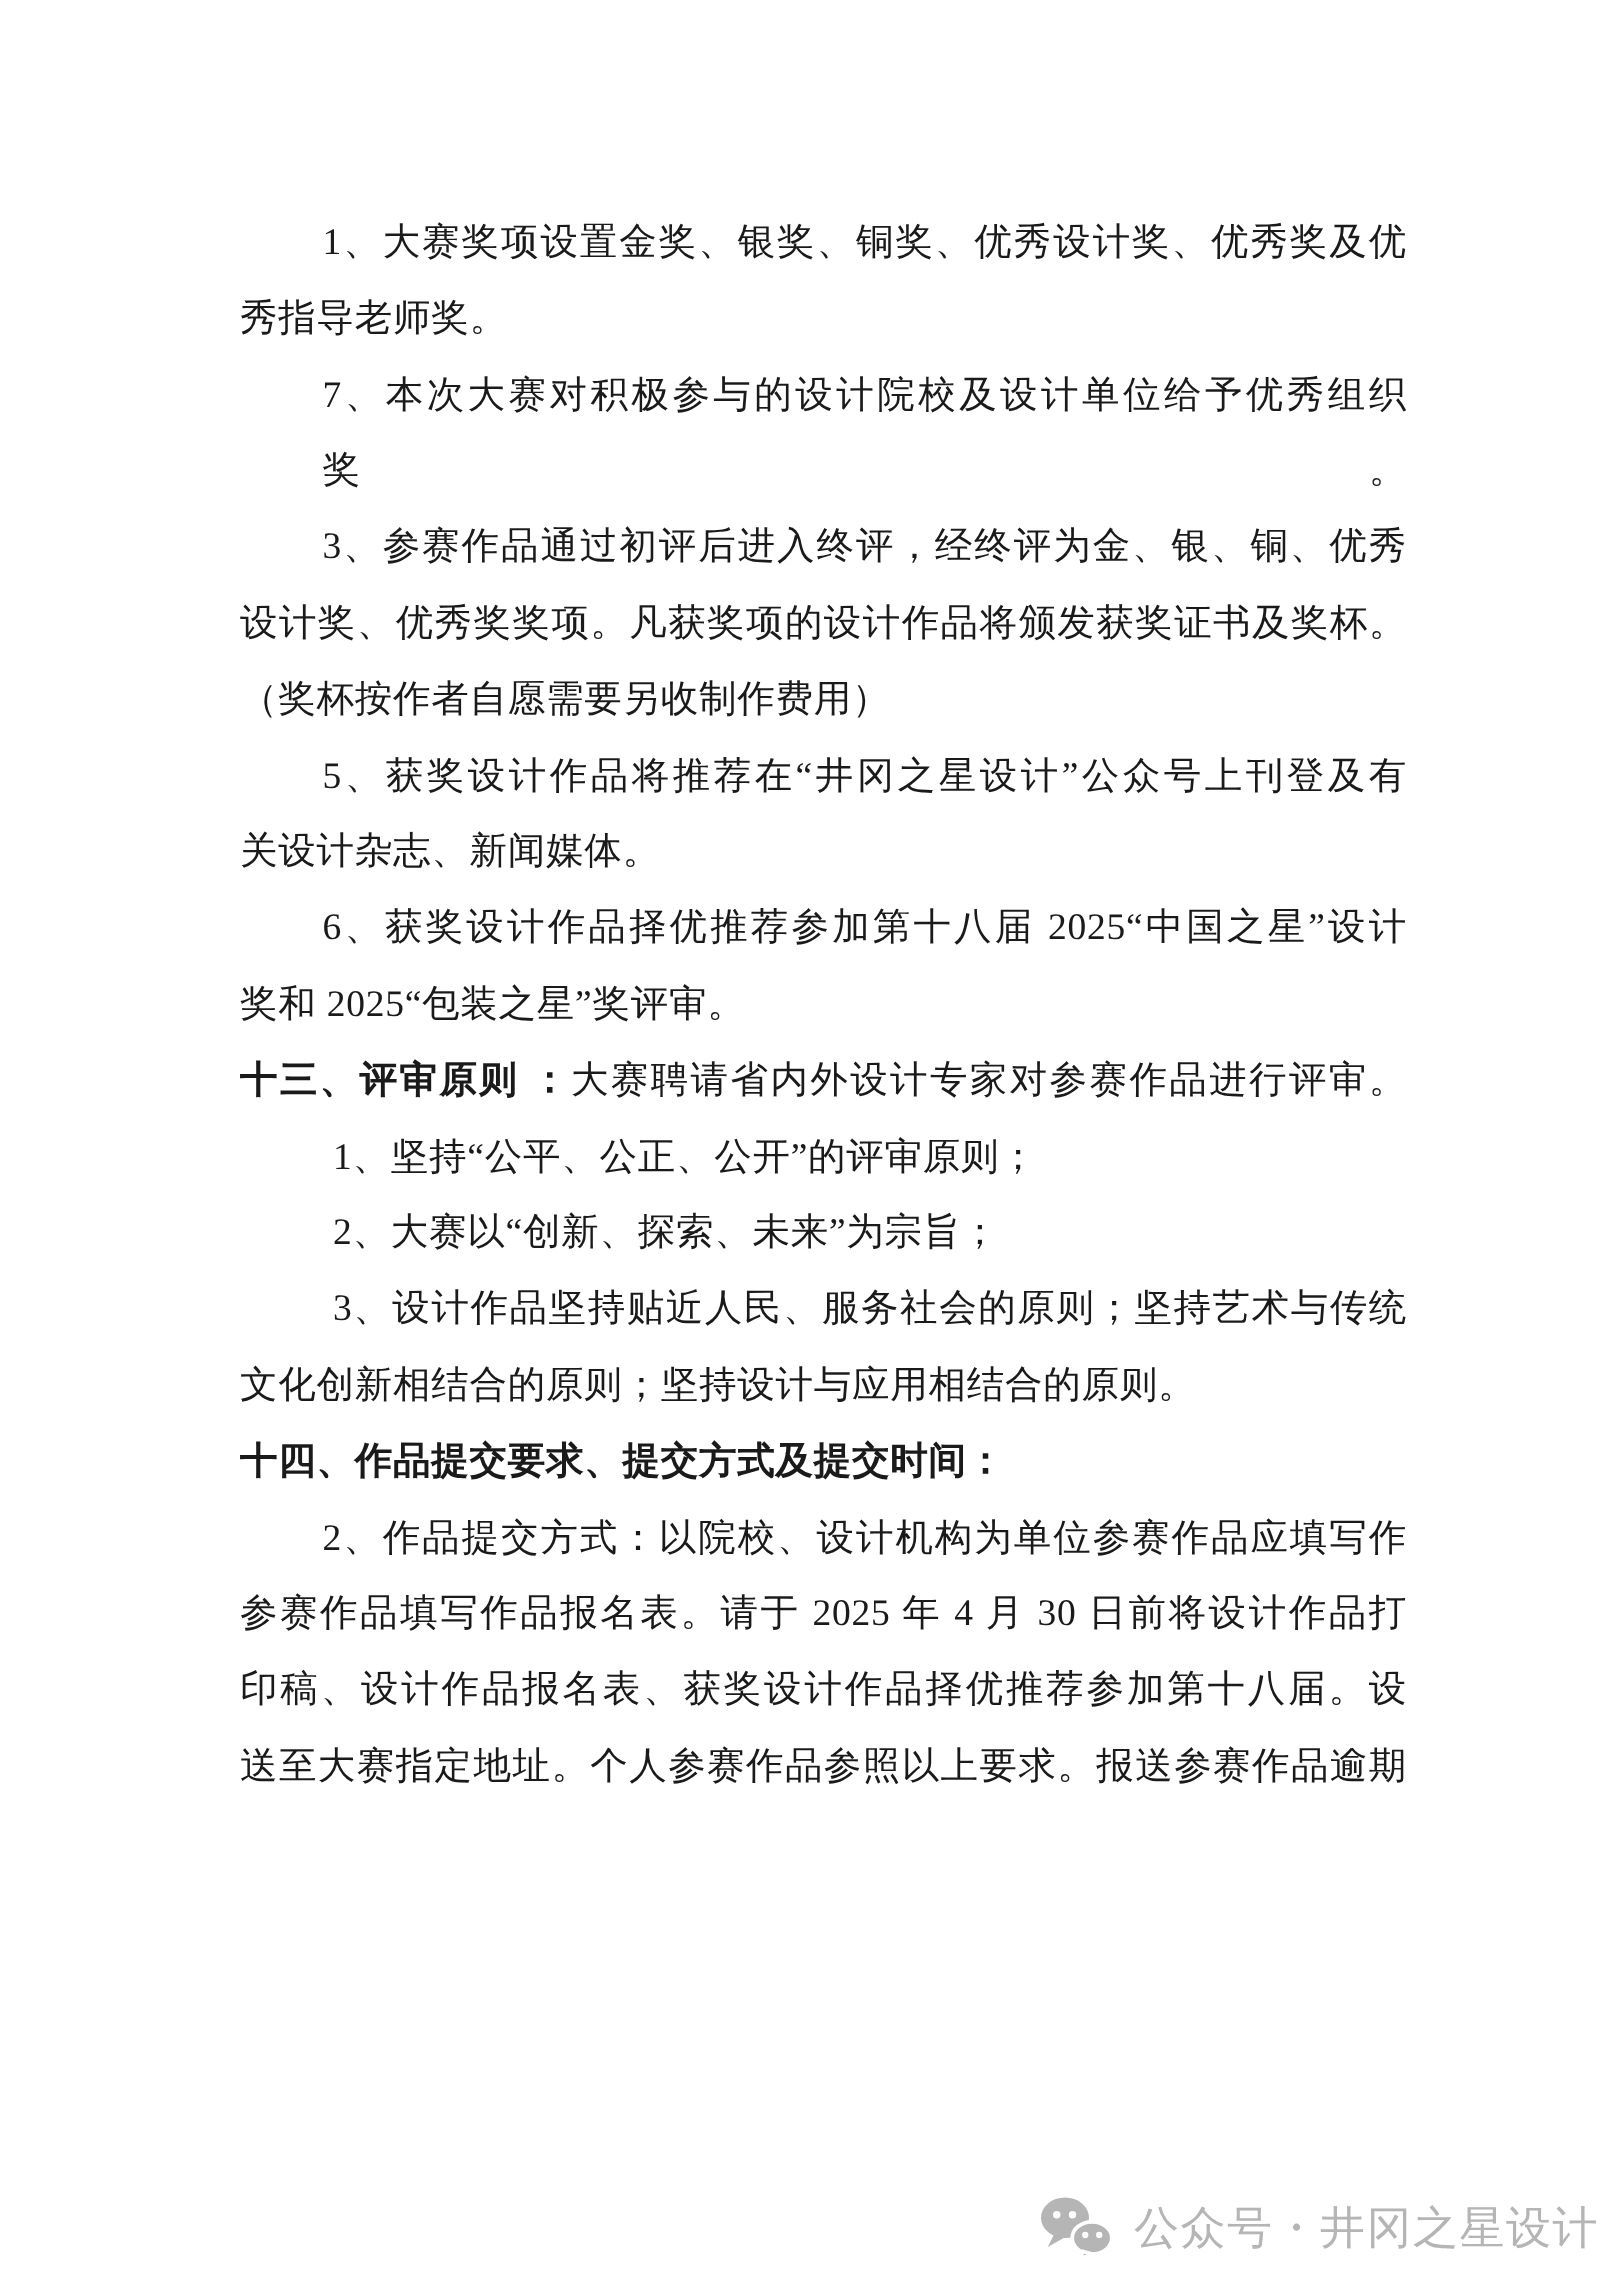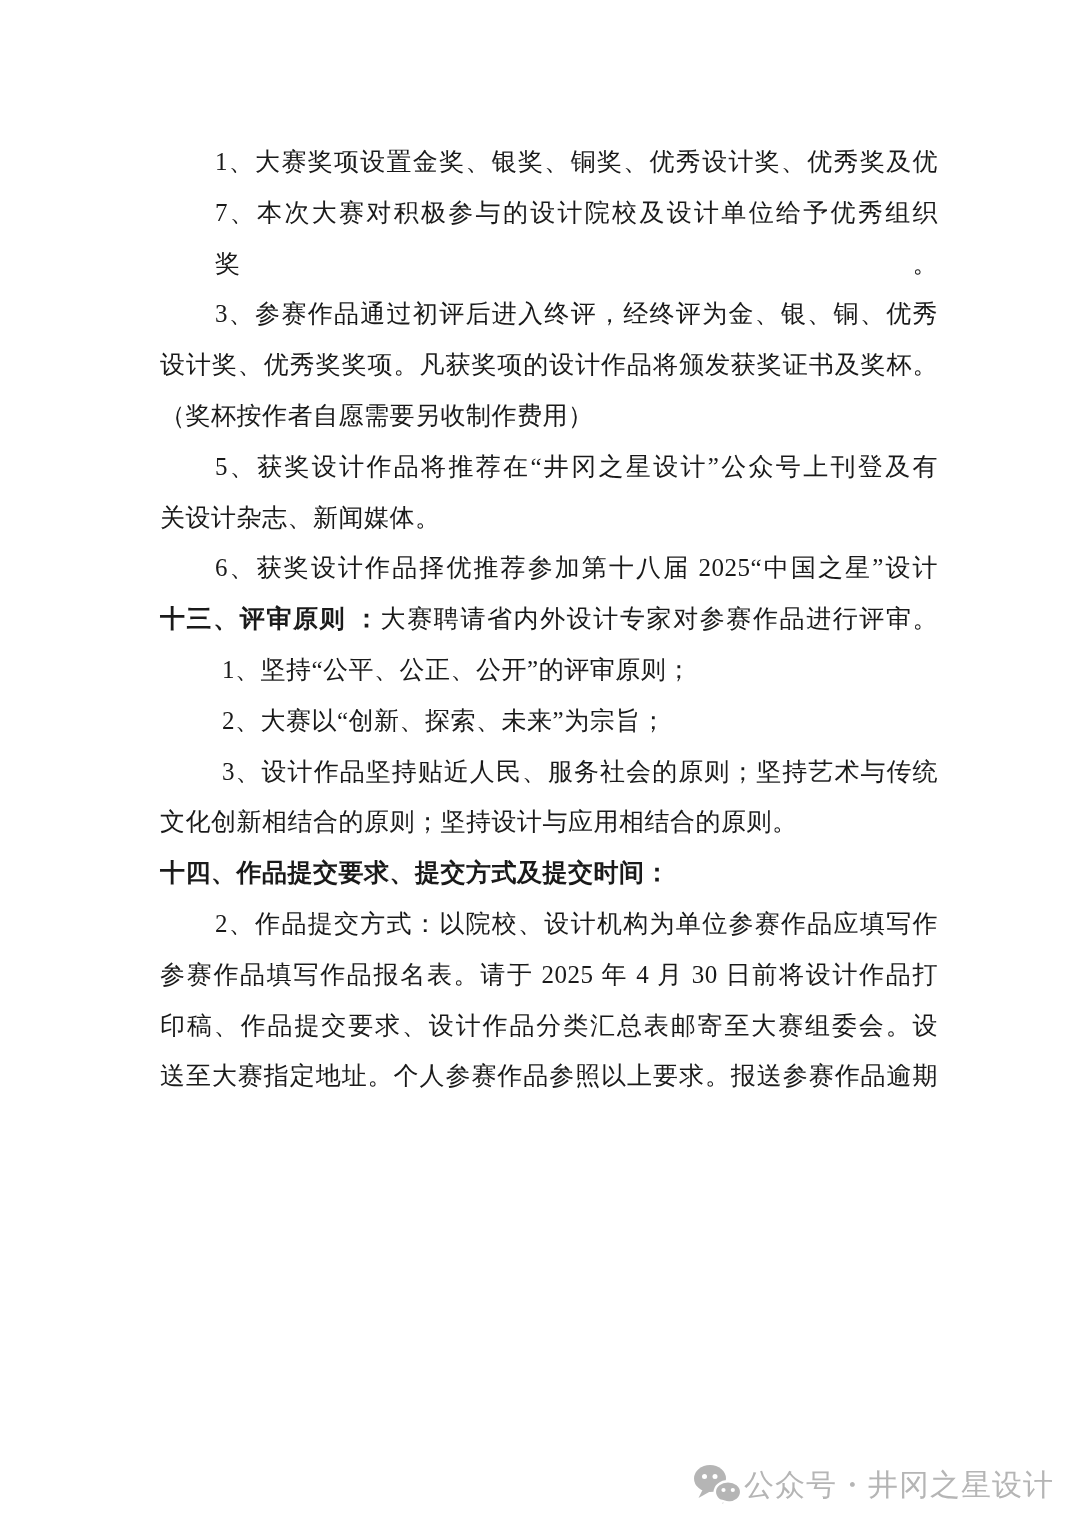--- a/index.html
+++ b/index.html
@@ -30,54 +30,56 @@
   }
   .text-line.indent-para { padding-left: 55px; }
   .text-line.indent-sub  { padding-left: 62px; }
   .text-line .bold-part { font-weight: bold; }
   .watermark {
     position: absolute;
     left: 693px;
     top: 1464px;
     display: flex;
     align-items: center;
-    gap: 1px;
+    gap: 13px;
   }
   .watermark-label {
     font-family: "Liberation Sans", "DejaVu Sans", sans-serif;
     font-size: 30px;
     color: #b5b5b5;
     letter-spacing: 1px;
     white-space: nowrap;
   }
   .wechat-icon { display: block; }
 </style>
 </head>
 <body>
 
 <div class="page">
 
   <div class="doc-body">
       <div class="text-line indent-para justify"><span>1、大赛奖项设置金奖、银奖、铜奖、优秀设计奖、优秀奖及优</span></div>
+      <div class="text-line indent-none"><span>秀指导老师奖。</span></div>
       <div class="text-line indent-para justify"><span>7、本次大赛对积极参与的设计院校及设计单位给予优秀组织奖。</span></div>
       <div class="text-line indent-para justify"><span>3、参赛作品通过初评后进入终评，经终评为金、银、铜、优秀</span></div>
       <div class="text-line indent-none justify"><span>设计奖、优秀奖奖项。凡获奖项的设计作品将颁发获奖证书及奖杯。</span></div>
       <div class="text-line indent-none"><span>（奖杯按作者自愿需要另收制作费用）</span></div>
       <div class="text-line indent-para justify"><span>5、获奖设计作品将推荐在“井冈之星设计”公众号上刊登及有</span></div>
       <div class="text-line indent-none"><span>关设计杂志、新闻媒体。</span></div>
       <div class="text-line indent-para justify"><span>6、获奖设计作品择优推荐参加第十八届 2025“中国之星”设计</span></div>
+      <div class="text-line indent-none"><span>奖和 2025“包装之星”奖评审。</span></div>
       <div class="text-line indent-none justify"><span class="bold-part">十三、评审原则 ：</span><span>大赛聘请省内外设计专家对参赛作品进行评审。</span></div>
       <div class="text-line indent-sub"><span>1、坚持“公平、公正、公开”的评审原则；</span></div>
       <div class="text-line indent-sub"><span>2、大赛以“创新、探索、未来”为宗旨；</span></div>
       <div class="text-line indent-sub justify"><span>3、设计作品坚持贴近人民、服务社会的原则；坚持艺术与传统</span></div>
       <div class="text-line indent-none"><span>文化创新相结合的原则；坚持设计与应用相结合的原则。</span></div>
       <div class="text-line indent-none"><span class="bold-part">十四、作品提交要求、提交方式及提交时间：</span><span></span></div>
       <div class="text-line indent-para justify"><span>2、作品提交方式：以院校、设计机构为单位参赛作品应填写作</span></div>
       <div class="text-line indent-none justify"><span>参赛作品填写作品报名表。请于 2025 年 4 月 30 日前将设计作品打</span></div>
-      <div class="text-line indent-none justify"><span>印稿、作品提交要求、设计作品分类汇总表邮寄至大赛组委会。设</span></div>
+      <div class="text-line indent-none justify"><span>印稿、设计作品报名表、获奖设计作品择优推荐参加第十八届。设</span></div>
       <div class="text-line indent-none justify"><span>送至大赛指定地址。个人参赛作品参照以上要求。报送参赛作品逾期</span></div>
     </div>
 
   <div class="watermark">
     <svg class="wechat-icon" width="50" height="42" viewBox="0 0 50 42" xmlns="http://www.w3.org/2000/svg">
       <g fill="#b5b5b5">
         <ellipse cx="17" cy="14.5" rx="16" ry="13.5"></ellipse>
         <path d="M10 25 L5.5 34 L17 27.5 Z"></path>
       </g>
       <circle cx="11.5" cy="12.5" r="2.5" fill="#ffffff"></circle>

